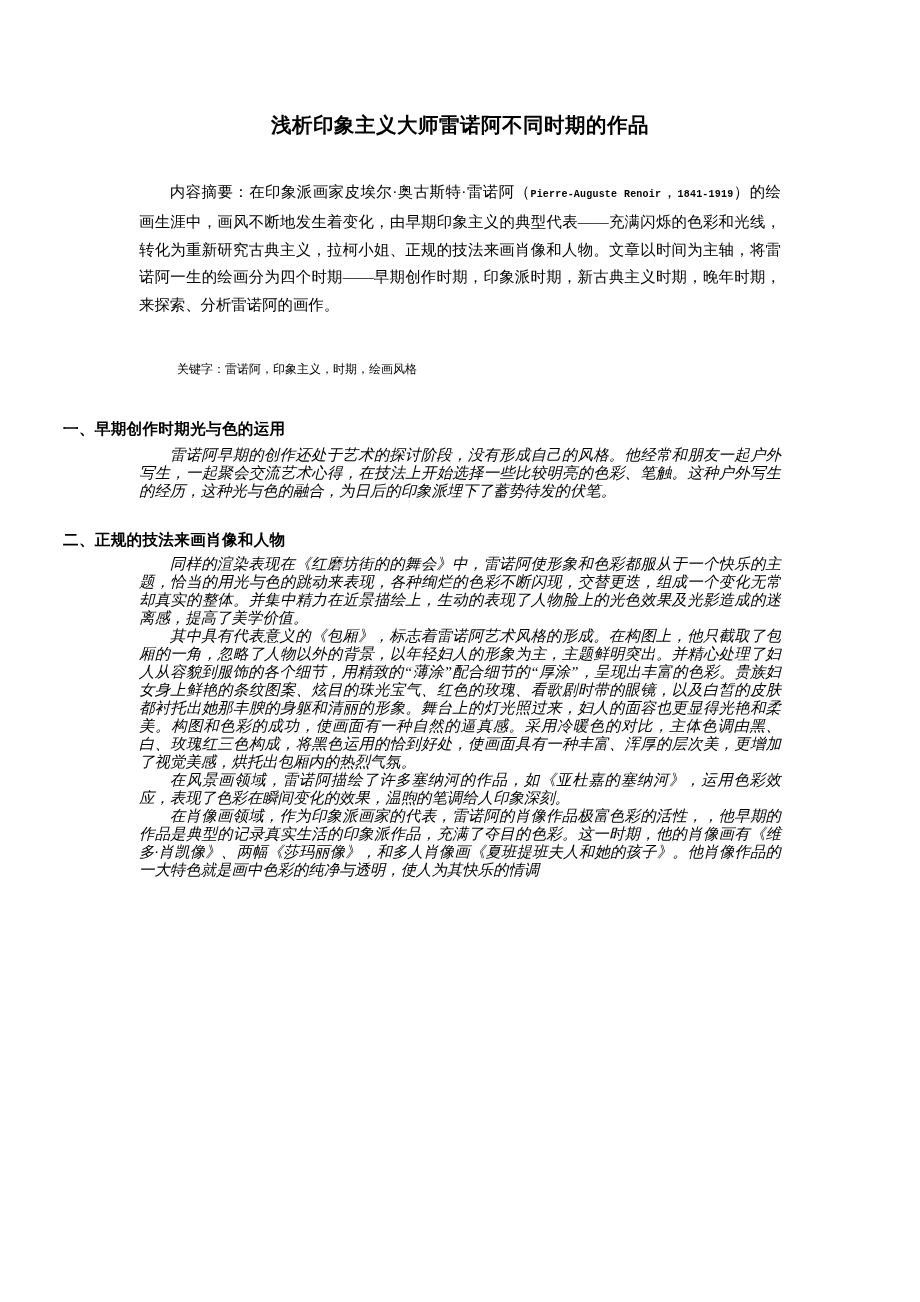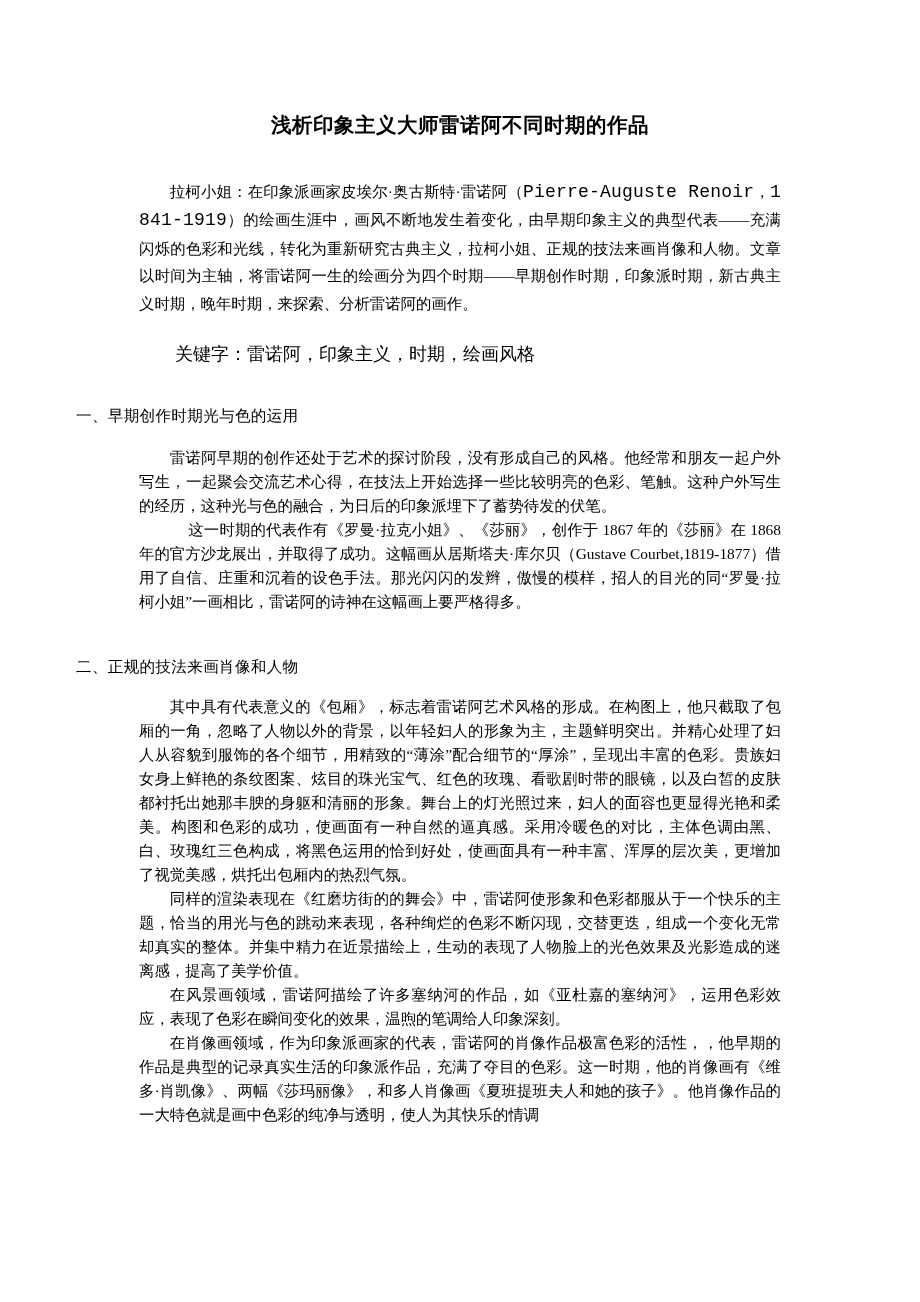--- a/index.html
+++ b/index.html
@@ -48,75 +48,76 @@
     font-size: 15.4px;
     line-height: 27.6px;
     text-align: justify;
     text-justify: inter-ideograph;
     text-indent: 2em;
     word-break: break-all;
   }
 
   .latin {
     font-family: "Liberation Mono", "DejaVu Sans Mono", monospace;
-    font-size: 18px;
+    font-size: 10px;
     letter-spacing: 0.2px;
+    font-weight: bold;
   }
 
   .keywords {
-    margin: 0;
+    margin: 14px;
     padding-top: 23px;
-    font-size: 18px;
+    font-size: 12px;
     line-height: 27.6px;
     text-indent: 2em;
   }
 
   .sec-head {
-    margin: 16px;
+    margin: 3px;
     padding-top: 20px;
     font-size: 15.6px;
-    font-weight: normal;
+    font-weight: bold;
     line-height: 24px;
     letter-spacing: 0.3px;
     position: relative;
     left: -79px;
     font-family: "Liberation Sans", "DejaVu Sans", sans-serif;
   }
 
   .sec-head.two { padding-top: 25px; }
 
   .para {
     margin: 0;
     font-size: 15.4px;
-    line-height: 24px;
+    line-height: 18px;
     text-align: justify;
     text-justify: inter-ideograph;
     text-indent: 2em;
     word-break: break-all;
+    font-style: italic;
   }
 
   .para.first-in-sec { padding-top: 2px; }
   .para.indent3 { text-indent: 3.2em; }
 </style>
 </head>
 <body>
 
 <div class="page">
   <div class="content">
 
     <h1 class="doc-title">浅析印象主义大师雷诺阿不同时期的作品</h1>
 
-    <p class="abstract"><span>拉柯小姐：在印象派画家皮埃尔·奥古斯特·雷诺阿（</span><span class="latin">Pierre-Auguste Renoir</span><span>，</span><span class="latin">1841-1919</span><span>）的绘画生涯中，画风不断地发生着变化，由早期印象主义的典型代表——充满闪烁的色彩和光线，转化为重新研究古典主义，拉柯小姐、正规的技法来画肖像和人物。文章以时间为主轴，将雷诺阿一生的绘画分为四个时期——早期创作时期，印象派时期，新古典主义时期，晚年时期，来探索、分析雷诺阿的画作。</span></p>
+    <p class="abstract"><span>内容摘要：在印象派画家皮埃尔·奥古斯特·雷诺阿（</span><span class="latin">Pierre-Auguste Renoir</span><span>，</span><span class="latin">1841-1919</span><span>）的绘画生涯中，画风不断地发生着变化，由早期印象主义的典型代表——充满闪烁的色彩和光线，转化为重新研究古典主义，拉柯小姐、正规的技法来画肖像和人物。文章以时间为主轴，将雷诺阿一生的绘画分为四个时期——早期创作时期，印象派时期，新古典主义时期，晚年时期，来探索、分析雷诺阿的画作。</span></p>
 
     <p class="keywords">关键字：雷诺阿，印象主义，时期，绘画风格</p>
 
     <h2 class="sec-head one">一、早期创作时期光与色的运用</h2>
     <p class="para first-in-sec">雷诺阿早期的创作还处于艺术的探讨阶段，没有形成自己的风格。他经常和朋友一起户外写生，一起聚会交流艺术心得，在技法上开始选择一些比较明亮的色彩、笔触。这种户外写生的经历，这种光与色的融合，为日后的印象派埋下了蓄势待发的伏笔。</p>
-    <p class="para indent3">这一时期的代表作有《罗曼·拉克小姐》、《莎丽》，创作于 1867 年的《莎丽》在 1868 年的官方沙龙展出，并取得了成功。这幅画从居斯塔夫·库尔贝（Gustave Courbet,1819-1877）借用了自信、庄重和沉着的设色手法。那光闪闪的发辫，傲慢的模样，招人的目光的同“罗曼·拉柯小姐”一画相比，雷诺阿的诗神在这幅画上要严格得多。</p>
 
     <h2 class="sec-head two">二、正规的技法来画肖像和人物</h2>
+    <p class="para">同样的渲染表现在《红磨坊街的的舞会》中，雷诺阿使形象和色彩都服从于一个快乐的主题，恰当的用光与色的跳动来表现，各种绚烂的色彩不断闪现，交替更迭，组成一个变化无常却真实的整体。并集中精力在近景描绘上，生动的表现了人物脸上的光色效果及光影造成的迷离感，提高了美学价值。</p>
     <p class="para">其中具有代表意义的《包厢》，标志着雷诺阿艺术风格的形成。在构图上，他只截取了包厢的一角，忽略了人物以外的背景，以年轻妇人的形象为主，主题鲜明突出。并精心处理了妇人从容貌到服饰的各个细节，用精致的“薄涂”配合细节的“厚涂”，呈现出丰富的色彩。贵族妇女身上鲜艳的条纹图案、炫目的珠光宝气、红色的玫瑰、看歌剧时带的眼镜，以及白皙的皮肤都衬托出她那丰腴的身躯和清丽的形象。舞台上的灯光照过来，妇人的面容也更显得光艳和柔美。构图和色彩的成功，使画面有一种自然的逼真感。采用冷暖色的对比，主体色调由黑、白、玫瑰红三色构成，将黑色运用的恰到好处，使画面具有一种丰富、浑厚的层次美，更增加了视觉美感，烘托出包厢内的热烈气氛。</p>
-    <p class="para">同样的渲染表现在《红磨坊街的的舞会》中，雷诺阿使形象和色彩都服从于一个快乐的主题，恰当的用光与色的跳动来表现，各种绚烂的色彩不断闪现，交替更迭，组成一个变化无常却真实的整体。并集中精力在近景描绘上，生动的表现了人物脸上的光色效果及光影造成的迷离感，提高了美学价值。</p>
     <p class="para">在风景画领域，雷诺阿描绘了许多塞纳河的作品，如《亚杜嘉的塞纳河》，运用色彩效应，表现了色彩在瞬间变化的效果，温煦的笔调给人印象深刻。</p>
     <p class="para">在肖像画领域，作为印象派画家的代表，雷诺阿的肖像作品极富色彩的活性，，他早期的作品是典型的记录真实生活的印象派作品，充满了夺目的色彩。这一时期，他的肖像画有《维多·肖凯像》、两幅《莎玛丽像》，和多人肖像画《夏班提班夫人和她的孩子》。他肖像作品的一大特色就是画中色彩的纯净与透明，使人为其快乐的情调</p>
 
   </div>
 </div>
 
 </body></html>

